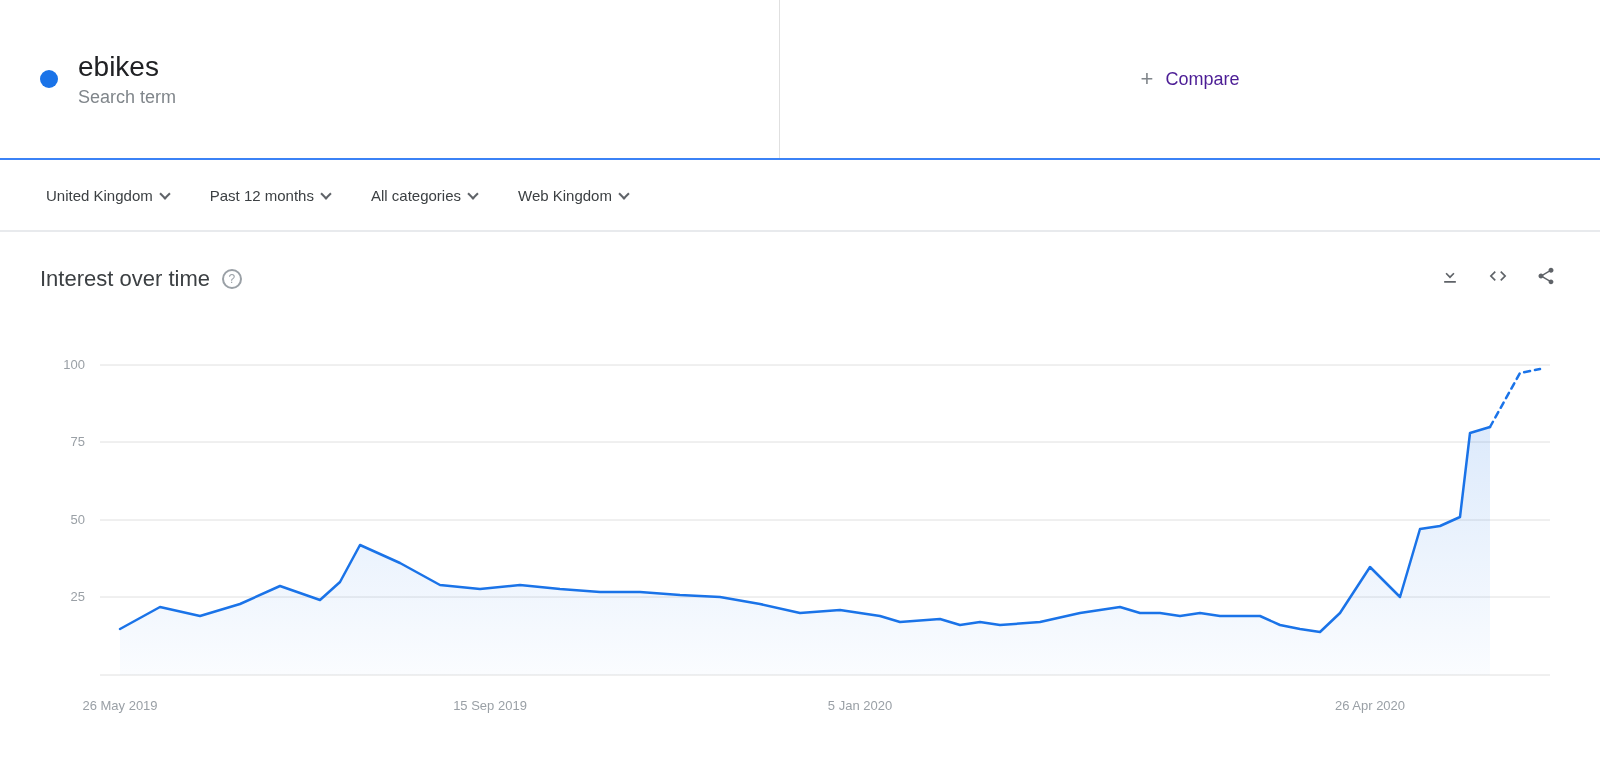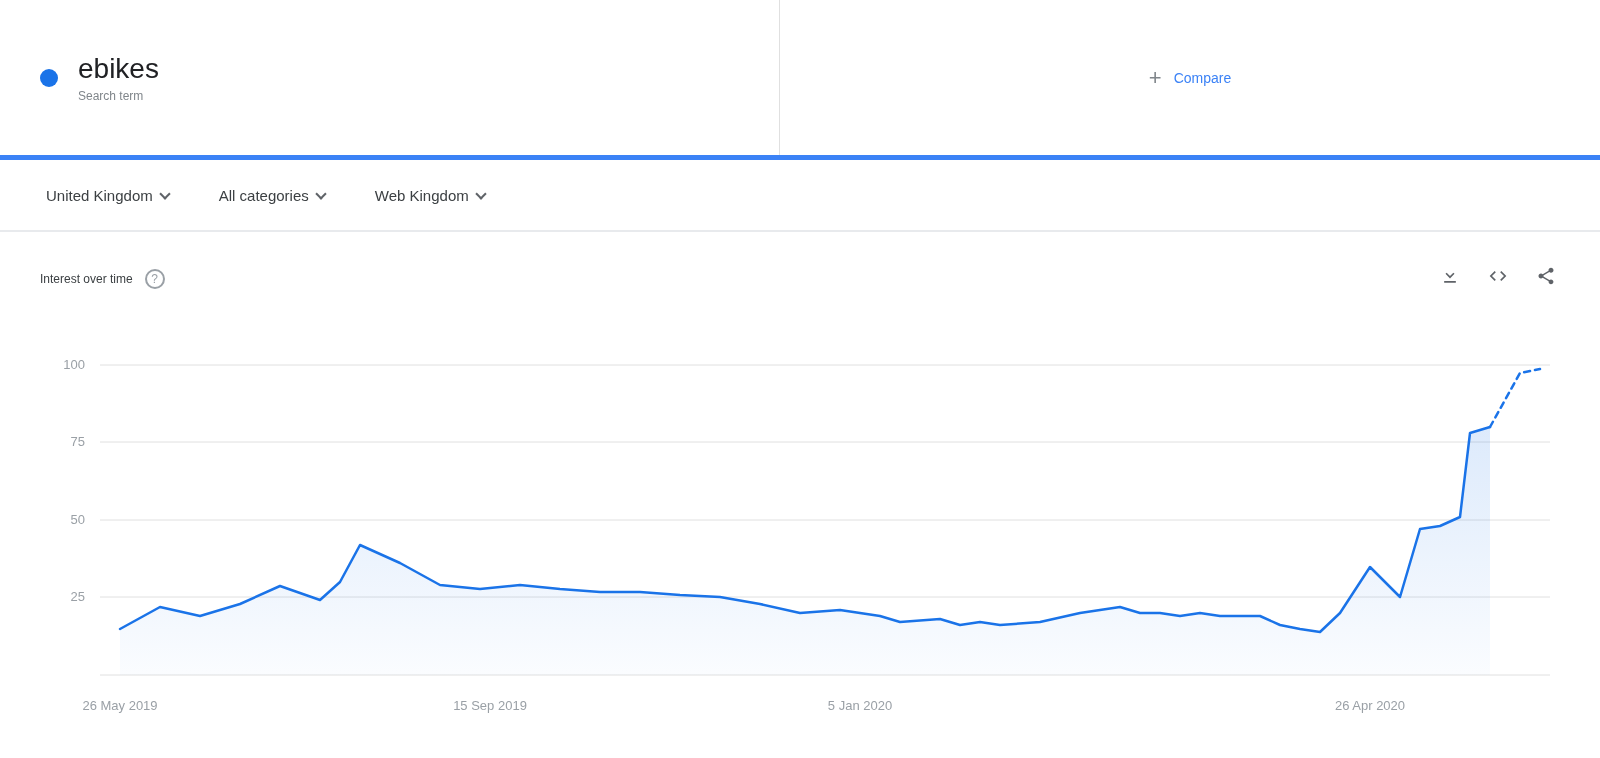--- a/index.html
+++ b/index.html
@@ -1,21 +1,21 @@
 <!DOCTYPE html>
 <html><head>
   <meta charset="utf-8">
   <style>
     * { margin: 0; padding: 0; box-sizing: border-box; }
     body { font-family: 'Arial', sans-serif; background: #fff; color: #333; width: 1600px; height: 758px; overflow: hidden; }
 
     
     .header {
       display: flex;
-      border-bottom: 5px solid #3b82f6;
+      border-bottom: 2px solid #3b82f6;
       height: 160px;
     }
     .search-term-panel {
       flex: 0 0 780px;
       display: flex;
       align-items: center;
       padding: 30px 40px;
       border-right: 1px solid #e0e0e0;
     }
     .search-dot {
@@ -26,51 +26,51 @@
       flex-shrink: 0;
       margin-right: 20px;
     }
     .search-term-text .term-name {
       font-size: 28px;
       font-weight: 400;
       color: #202124;
       line-height: 1.2;
     }
     .search-term-text .term-label {
-      font-size: 12px;
+      font-size: 18px;
       color: #80868b;
       margin-top: 4px;
     }
     .compare-panel {
       flex: 1;
       display: flex;
       align-items: center;
       justify-content: center;
       gap: 12px;
       color: #80868b;
       font-size: 18px;
       cursor: pointer;
     }
     .compare-plus {
       font-size: 22px;
       color: #80868b;
     }
     .compare-label {
-      font-size: 14px;
-      color: #3b82f6;
+      font-size: 18px;
+      color: #4c1d95;
     }
 
     
     .filter-bar {
       display: flex;
       align-items: center;
       padding: 0 30px;
       height: 72px;
       border-bottom: 2px solid #e8eaed;
-      gap: 18px;
+      gap: 9px;
       background: #fff;
     }
     .filter-btn {
       display: flex;
       align-items: center;
       gap: 8px;
       padding: 8px 16px;
       border: none;
       background: none;
       font-size: 15px;
@@ -97,21 +97,21 @@
       align-items: center;
       justify-content: space-between;
       margin-bottom: 20px;
     }
     .chart-title-group {
       display: flex;
       align-items: center;
       gap: 12px;
     }
     .chart-title {
-      font-size: 12px;
+      font-size: 22px;
       color: #3c4043;
       font-weight: 400;
     }
     .help-icon {
       width: 20px;
       height: 20px;
       border-radius: 50%;
       border: 2px solid #9aa0a6;
       display: flex;
       align-items: center;
@@ -160,20 +160,24 @@
   </div>
   <div class="compare-panel">
     <span class="compare-plus">+</span>
     <span class="compare-label">Compare</span>
   </div>
 </div>
 
 <div class="filter-bar">
   <button class="filter-btn">
     <span>United Kingdom</span>
+    <span class="chevron"></span>
+  </button>
+  <button class="filter-btn">
+    <span>Past 12 months</span>
     <span class="chevron"></span>
   </button>
   <button class="filter-btn">
     <span>All categories</span>
     <span class="chevron"></span>
   </button>
   <button class="filter-btn">
     <span>Web Kingdom</span>
     <span class="chevron"></span>
   </button>

